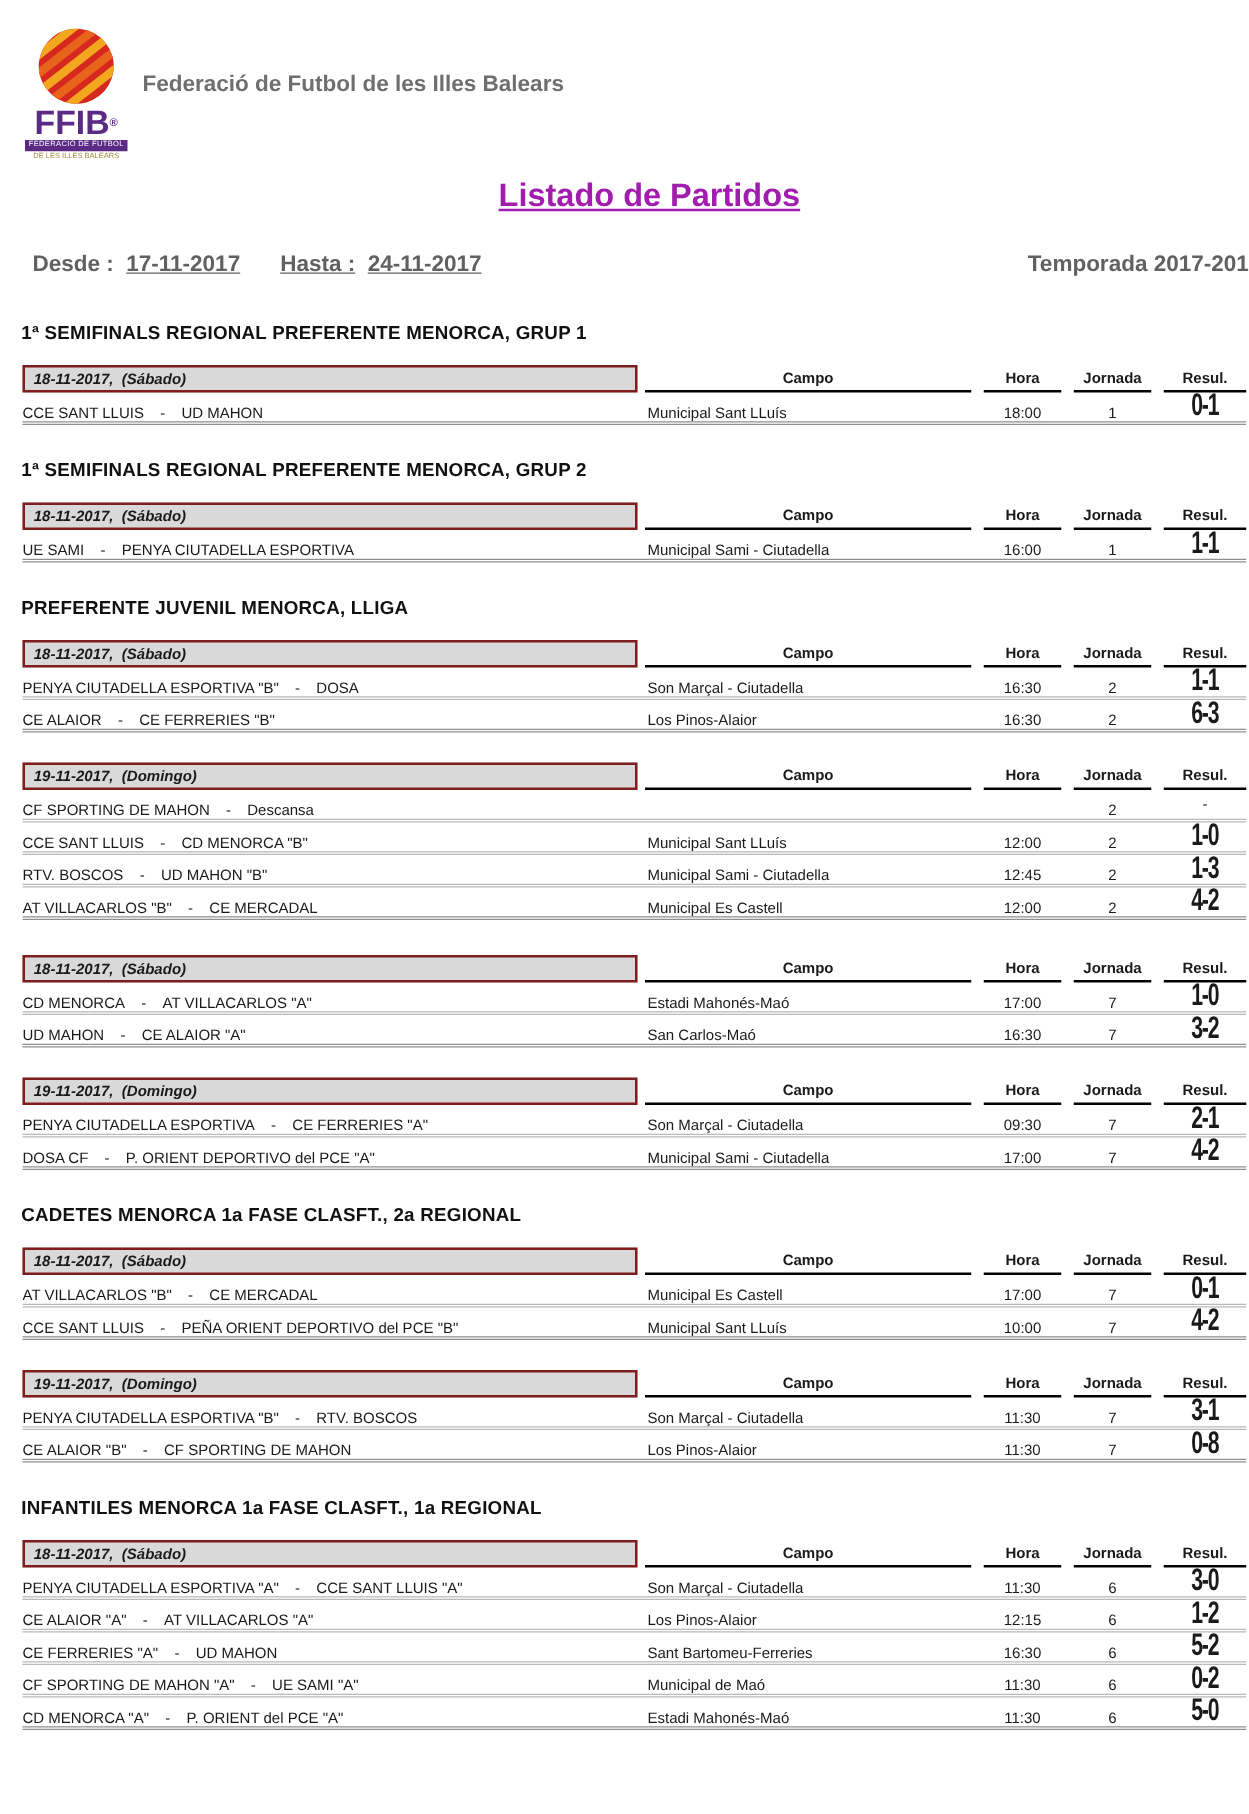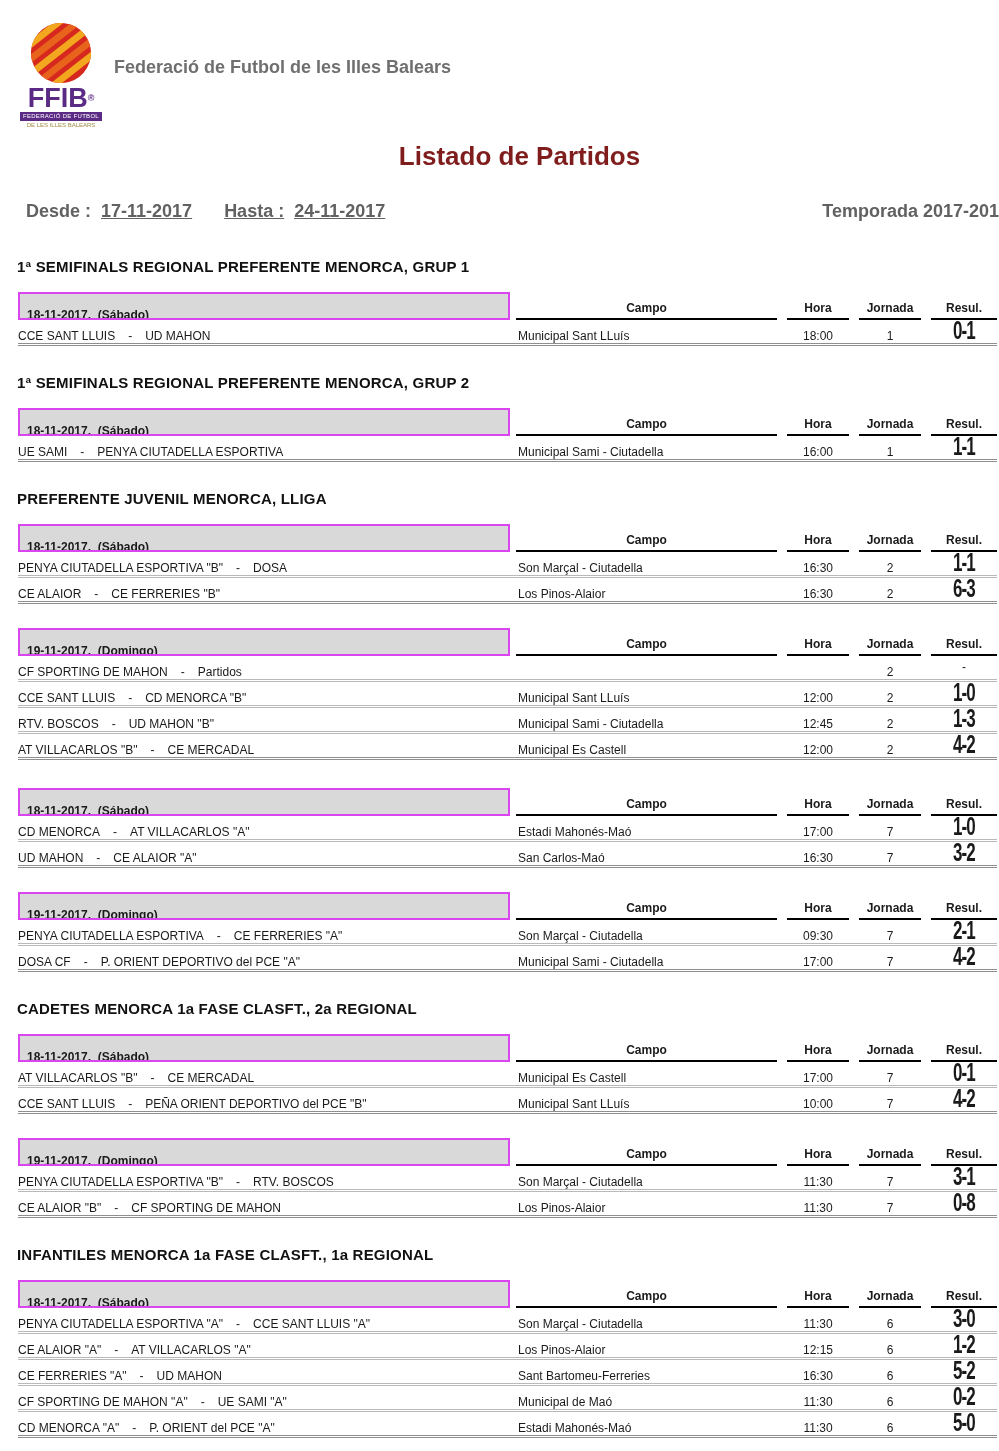--- a/index.html
+++ b/index.html
@@ -8,39 +8,39 @@
     font-family:"Liberation Sans",sans-serif;color:#1a1a1a;
   }
   
   .logo{position:absolute;top:22px;left:20px;width:82px;text-align:center;}
   .ball{display:block;margin:0 auto 2px auto;}
   .ffib{font-weight:bold;font-size:27px;line-height:25px;color:#5b2a85;}
   .reg{font-size:9px;vertical-align:top;}
   .logo-bar{background:#5b2a85;color:#ffffff;font-size:6px;line-height:9px;letter-spacing:.3px;white-space:nowrap;overflow:hidden;margin-top:1px;}
   .logo-sub{color:#a08a41;font-size:6px;line-height:8px;white-space:nowrap;overflow:hidden;}
   .main-title{position:absolute;left:114px;top:57px;font-size:18px;font-weight:bold;color:#6f6f6f;white-space:nowrap;}
-  .subtitle{position:absolute;left:40px;right:0;top:141px;text-align:center;font-size:26px;font-weight:bold;color:#7f1d1d;}
+  .subtitle{position:absolute;left:40px;right:0;top:141px;text-align:center;font-size:26px;font-weight:bold;color:#a21caf;text-decoration:underline;}
   .daterange{position:absolute;left:26px;top:201px;font-size:18px;font-weight:bold;color:#616161;white-space:nowrap;}
   .daterange .val{margin-left:10px;text-decoration:underline;}
   .daterange .hasta{margin-left:32px;}
   .temporada{position:absolute;right:0;top:201px;font-size:18px;font-weight:bold;color:#616161;white-space:nowrap;}
   
   .content{position:absolute;top:252px;left:0;width:999px;}
   .section{margin-top:28px;}
   .section.first{margin-top:6px;}
   .section-title{font-size:15px;font-weight:bold;color:#111111;margin:0 0 16px 17px;line-height:18px;letter-spacing:.2px;}
   .mtable{margin-left:18px;width:979px;}
   .mtable + .mtable{margin-top:24px;}
   .thead{display:flex;align-items:flex-end;}
   .col-match{width:492px;box-sizing:border-box;}
   .col-campo{width:261px;margin-left:6px;box-sizing:border-box;}
   .col-hora{width:62px;margin-left:10px;box-sizing:border-box;}
   .col-jornada{width:62px;margin-left:10px;box-sizing:border-box;}
   .col-resul{width:66px;margin-left:10px;box-sizing:border-box;}
-  .datebox{height:22px;background:#d9d9d9;border:2px solid #d946ef;font-size:12px;font-weight:bold;line-height:18px;padding:12px 7px;white-space:pre;overflow:hidden;}
+  .datebox{height:22px;background:#d9d9d9;border:2px solid #7f1d1d;font-size:12px;font-weight:bold;line-height:18px;padding:0 7px;white-space:pre;overflow:hidden;font-style:italic;}
   .th{height:22px;border-bottom:2px solid #000000;font-size:12px;font-weight:bold;text-align:center;line-height:20px;}
   .trow{display:flex;align-items:flex-end;height:26px;box-sizing:border-box;border-bottom:3px double #b9b9b9;}
   .trow.last{border-bottom:3px double #8f8f8f;}
   .cell-match{font-size:12px;white-space:nowrap;overflow:hidden;}
   .dash{margin:0 13px;}
   .cell-campo{font-size:12px;padding-left:2px;white-space:nowrap;overflow:hidden;}
   .cell-center{font-size:12px;text-align:center;}
   .cell-resul{text-align:center;overflow:visible;}
   .score{display:inline-block;font-size:25px;font-weight:bold;letter-spacing:-1.5px;transform:scaleX(.68);transform-origin:center;line-height:24px;}
   .score.plain{font-size:12px;font-weight:normal;letter-spacing:0;transform:none;}
@@ -146,21 +146,21 @@
     </div>
     <div class="mtable">
       <div class="thead">
         <div class="col-match datebox">19-11-2017,  (Domingo)</div>
         <div class="col-campo th">Campo</div>
         <div class="col-hora th">Hora</div>
         <div class="col-jornada th">Jornada</div>
         <div class="col-resul th">Resul.</div>
       </div>
       <div class="trow">
-        <div class="col-match cell-match"><span>CF SPORTING DE MAHON</span><span class="dash">-</span><span>Partidos</span></div>
+        <div class="col-match cell-match"><span>CF SPORTING DE MAHON</span><span class="dash">-</span><span>Descansa</span></div>
         <div class="col-campo cell-campo"></div>
         <div class="col-hora cell-center"></div>
         <div class="col-jornada cell-center">2</div>
         <div class="col-resul cell-resul"><span class="score plain">-</span></div>
       </div>
       <div class="trow">
         <div class="col-match cell-match"><span>CCE SANT LLUIS</span><span class="dash">-</span><span>CD MENORCA "B"</span></div>
         <div class="col-campo cell-campo">Municipal Sant LLuís</div>
         <div class="col-hora cell-center">12:00</div>
         <div class="col-jornada cell-center">2</div>

